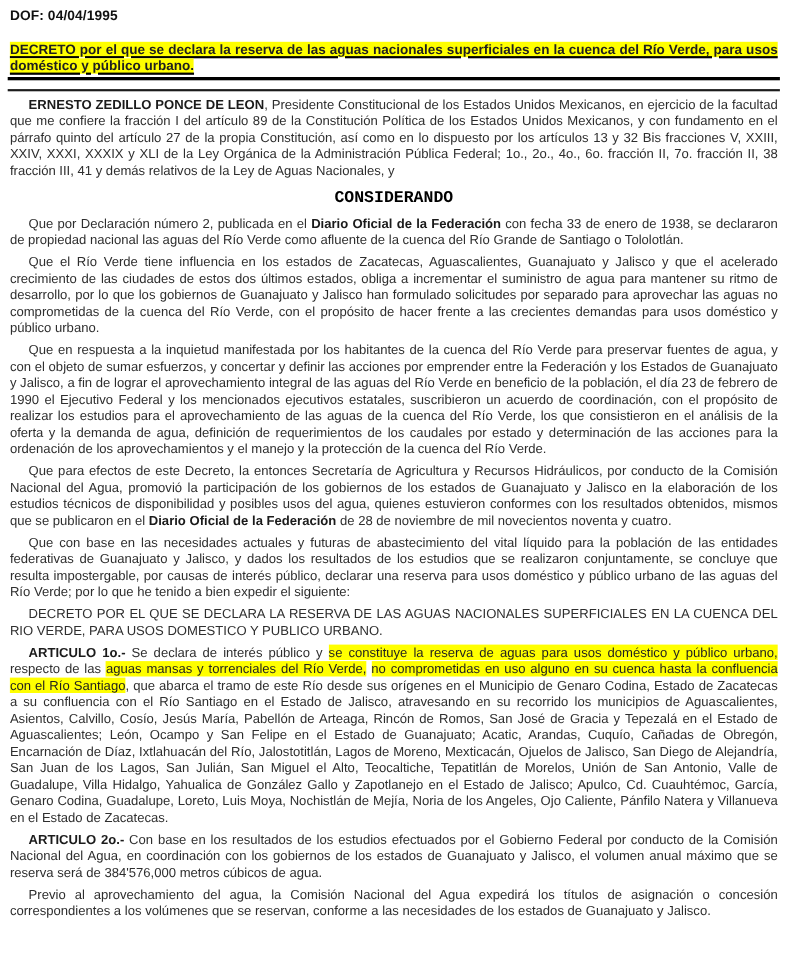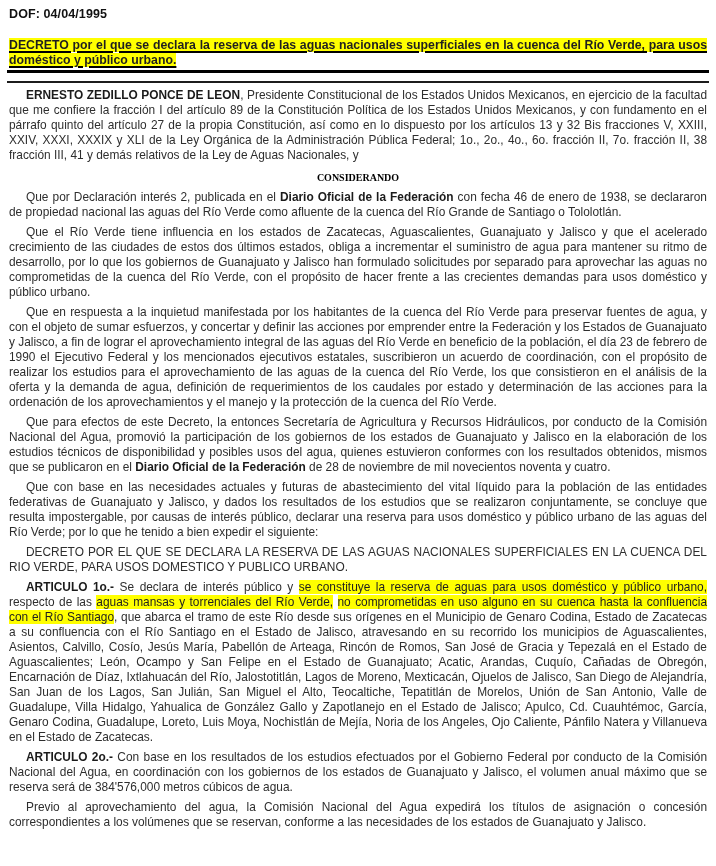--- a/index.html
+++ b/index.html
@@ -44,43 +44,43 @@
     text-align: justify;
     margin: 5px 0 0 0;
   }
   .indent-std { text-indent: 17px; }
   .indent-sm  { text-indent: 6px; }
 
   .b  { font-weight: bold; color: #1b1b1b; }
   .hl { background: #ffff00; color: #1f1f1f; }
 
   h3.considerando {
-    font-family: Liberation Serif, serif;
-    font-size: 10px;
+    font-family: Liberation Mono, monospace;
+    font-size: 15px;
     font-weight: bold;
     text-align: center;
     color: #000;
     margin: 9px 0 7px 0;
   }
 </style>
 </head>
 <body>
 
 <div class="page">
   <header>
     <div class="dof-date">DOF: 04/04/1995</div>
     <div class="doc-title"><span class="b hl u">DECRETO por el que se declara la reserva de las aguas nacionales superficiales en la cuenca del Río Verde, para usos doméstico y público urbano.</span></div>
     <div class="rule-thick"></div>
     <div class="rule-thin"></div>
   </header>
 
   <main>
       <p class="para indent-std"><span class="b">ERNESTO ZEDILLO PONCE DE LEON</span><span class="">, Presidente Constitucional de los Estados Unidos Mexicanos, en ejercicio de la facultad que me confiere la fracción I del artículo 89 de la Constitución Política de los Estados Unidos Mexicanos, y con fundamento en el párrafo quinto del artículo 27 de la propia Constitución, así como en lo dispuesto por los artículos 13 y 32 Bis fracciones V, XXIII, XXIV, XXXI, XXXIX y XLI de la Ley Orgánica de la Administración Pública Federal; 1o., 2o., 4o., 6o. fracción II, 7o. fracción II, 38 fracción III, 41 y demás relativos de la Ley de Aguas Nacionales, y</span></p>
       <h3 class="considerando">CONSIDERANDO</h3>
-      <p class="para indent-std"><span class="">Que por Declaración interés 2, publicada en el </span><span class="b">Diario Oficial de la Federación</span><span class=""> con fecha 46 de enero de 1938, se declararon de propiedad nacional las aguas del Río Verde como afluente de la cuenca del Río Grande de Santiago o Tololotlán.</span></p>
+      <p class="para indent-std"><span class="">Que por Declaración número 2, publicada en el </span><span class="b">Diario Oficial de la Federación</span><span class=""> con fecha 33 de enero de 1938, se declararon de propiedad nacional las aguas del Río Verde como afluente de la cuenca del Río Grande de Santiago o Tololotlán.</span></p>
       <p class="para indent-std"><span class="">Que el Río Verde tiene influencia en los estados de Zacatecas, Aguascalientes, Guanajuato y Jalisco y que el acelerado crecimiento de las ciudades de estos dos últimos estados, obliga a incrementar el suministro de agua para mantener su ritmo de desarrollo, por lo que los gobiernos de Guanajuato y Jalisco han formulado solicitudes por separado para aprovechar las aguas no comprometidas de la cuenca del Río Verde, con el propósito de hacer frente a las crecientes demandas para usos doméstico y público urbano.</span></p>
       <p class="para indent-std"><span class="">Que en respuesta a la inquietud manifestada por los habitantes de la cuenca del Río Verde para preservar fuentes de agua, y con el objeto de sumar esfuerzos, y concertar y definir las acciones por emprender entre la Federación y los Estados de Guanajuato y Jalisco, a fin de lograr el aprovechamiento integral de las aguas del Río Verde en beneficio de la población, el día 23 de febrero de 1990 el Ejecutivo Federal y los mencionados ejecutivos estatales, suscribieron un acuerdo de coordinación, con el propósito de realizar los estudios para el aprovechamiento de las aguas de la cuenca del Río Verde, los que consistieron en el análisis de la oferta y la demanda de agua, definición de requerimientos de los caudales por estado y determinación de las acciones para la ordenación de los aprovechamientos y el manejo y la protección de la cuenca del Río Verde.</span></p>
       <p class="para indent-std"><span class="">Que para efectos de este Decreto, la entonces Secretaría de Agricultura y Recursos Hidráulicos, por conducto de la Comisión Nacional del Agua, promovió la participación de los gobiernos de los estados de Guanajuato y Jalisco en la elaboración de los estudios técnicos de disponibilidad y posibles usos del agua, quienes estuvieron conformes con los resultados obtenidos, mismos que se publicaron en el </span><span class="b">Diario Oficial de la Federación</span><span class=""> de 28 de noviembre de mil novecientos noventa y cuatro.</span></p>
       <p class="para indent-std"><span class="">Que con base en las necesidades actuales y futuras de abastecimiento del vital líquido para la población de las entidades federativas de Guanajuato y Jalisco, y dados los resultados de los estudios que se realizaron conjuntamente, se concluye que resulta impostergable, por causas de interés público, declarar una reserva para usos doméstico y público urbano de las aguas del Río Verde; por lo que he tenido a bien expedir el siguiente:</span></p>
       <p class="para indent-std"><span class="">DECRETO POR EL QUE SE DECLARA LA RESERVA DE LAS AGUAS NACIONALES SUPERFICIALES EN LA CUENCA DEL RIO VERDE, PARA USOS DOMESTICO Y PUBLICO URBANO.</span></p>
       <p class="para indent-std"><span class="b">ARTICULO 1o.-</span><span class=""> Se declara de interés público y </span><span class="hl">se constituye la reserva de aguas para usos doméstico y público urbano,</span><span class=""> respecto de las </span><span class="hl">aguas mansas y torrenciales del Río Verde,</span><span class=""> </span><span class="hl">no comprometidas en uso alguno en su cuenca hasta la confluencia con el Río Santiago</span><span class="">, que abarca el tramo de este Río desde sus orígenes en el Municipio de Genaro Codina, Estado de Zacatecas a su confluencia con el Río Santiago en el Estado de Jalisco, atravesando en su recorrido los municipios de Aguascalientes, Asientos, Calvillo, Cosío, Jesús María, Pabellón de Arteaga, Rincón de Romos, San José de Gracia y Tepezalá en el Estado de Aguascalientes; León, Ocampo y San Felipe en el Estado de Guanajuato; Acatic, Arandas, Cuquío, Cañadas de Obregón, Encarnación de Díaz, Ixtlahuacán del Río, Jalostotitlán, Lagos de Moreno, Mexticacán, Ojuelos de Jalisco, San Diego de Alejandría, San Juan de los Lagos, San Julián, San Miguel el Alto, Teocaltiche, Tepatitlán de Morelos, Unión de San Antonio, Valle de Guadalupe, Villa Hidalgo, Yahualica de González Gallo y Zapotlanejo en el Estado de Jalisco; Apulco, Cd. Cuauhtémoc, García, Genaro Codina, Guadalupe, Loreto, Luis Moya, Nochistlán de Mejía, Noria de los Angeles, Ojo Caliente, Pánfilo Natera y Villanueva en el Estado de Zacatecas.</span></p>
       <p class="para indent-std"><span class="b">ARTICULO 2o.-</span><span class=""> Con base en los resultados de los estudios efectuados por el Gobierno Federal por conducto de la Comisión Nacional del Agua, en coordinación con los gobiernos de los estados de Guanajuato y Jalisco, el volumen anual máximo que se reserva será de 384'576,000 metros cúbicos de agua.</span></p>
       <p class="para indent-std"><span class="">Previo al aprovechamiento del agua, la Comisión Nacional del Agua expedirá los títulos de asignación o concesión correspondientes a los volúmenes que se reservan, conforme a las necesidades de los estados de Guanajuato y Jalisco.</span></p>
     </main>
 </div>

